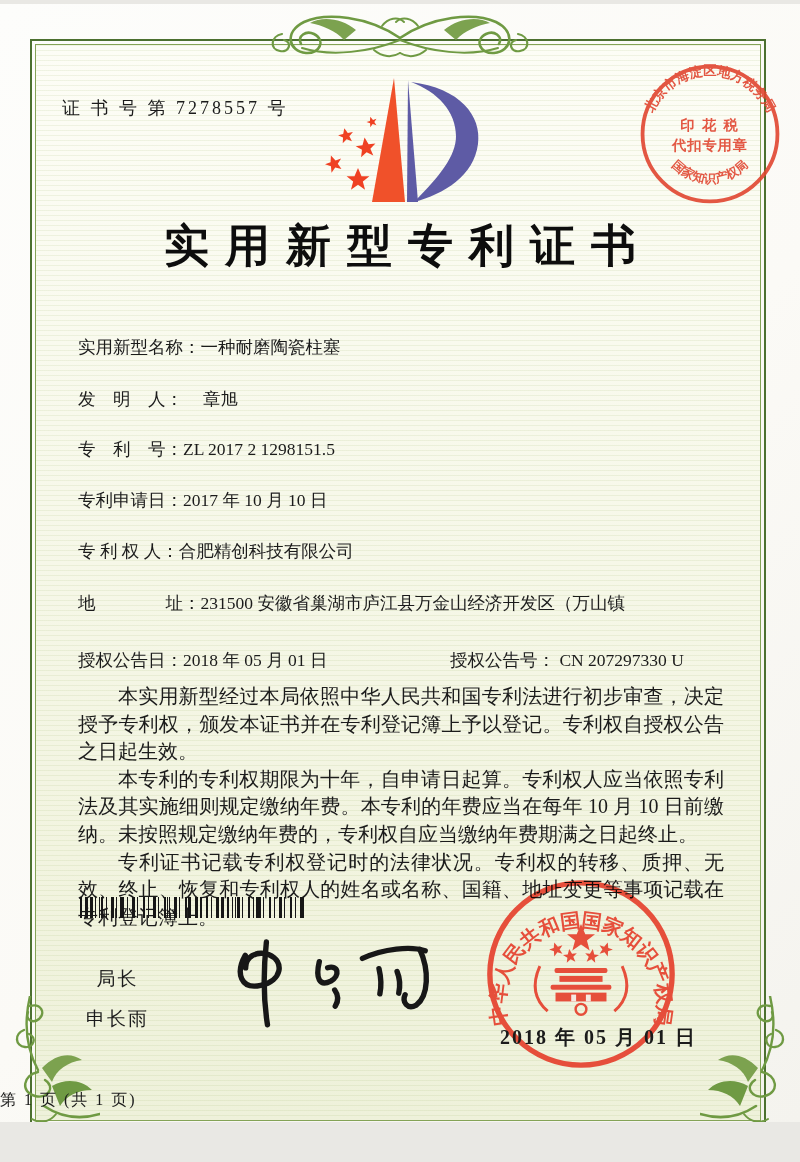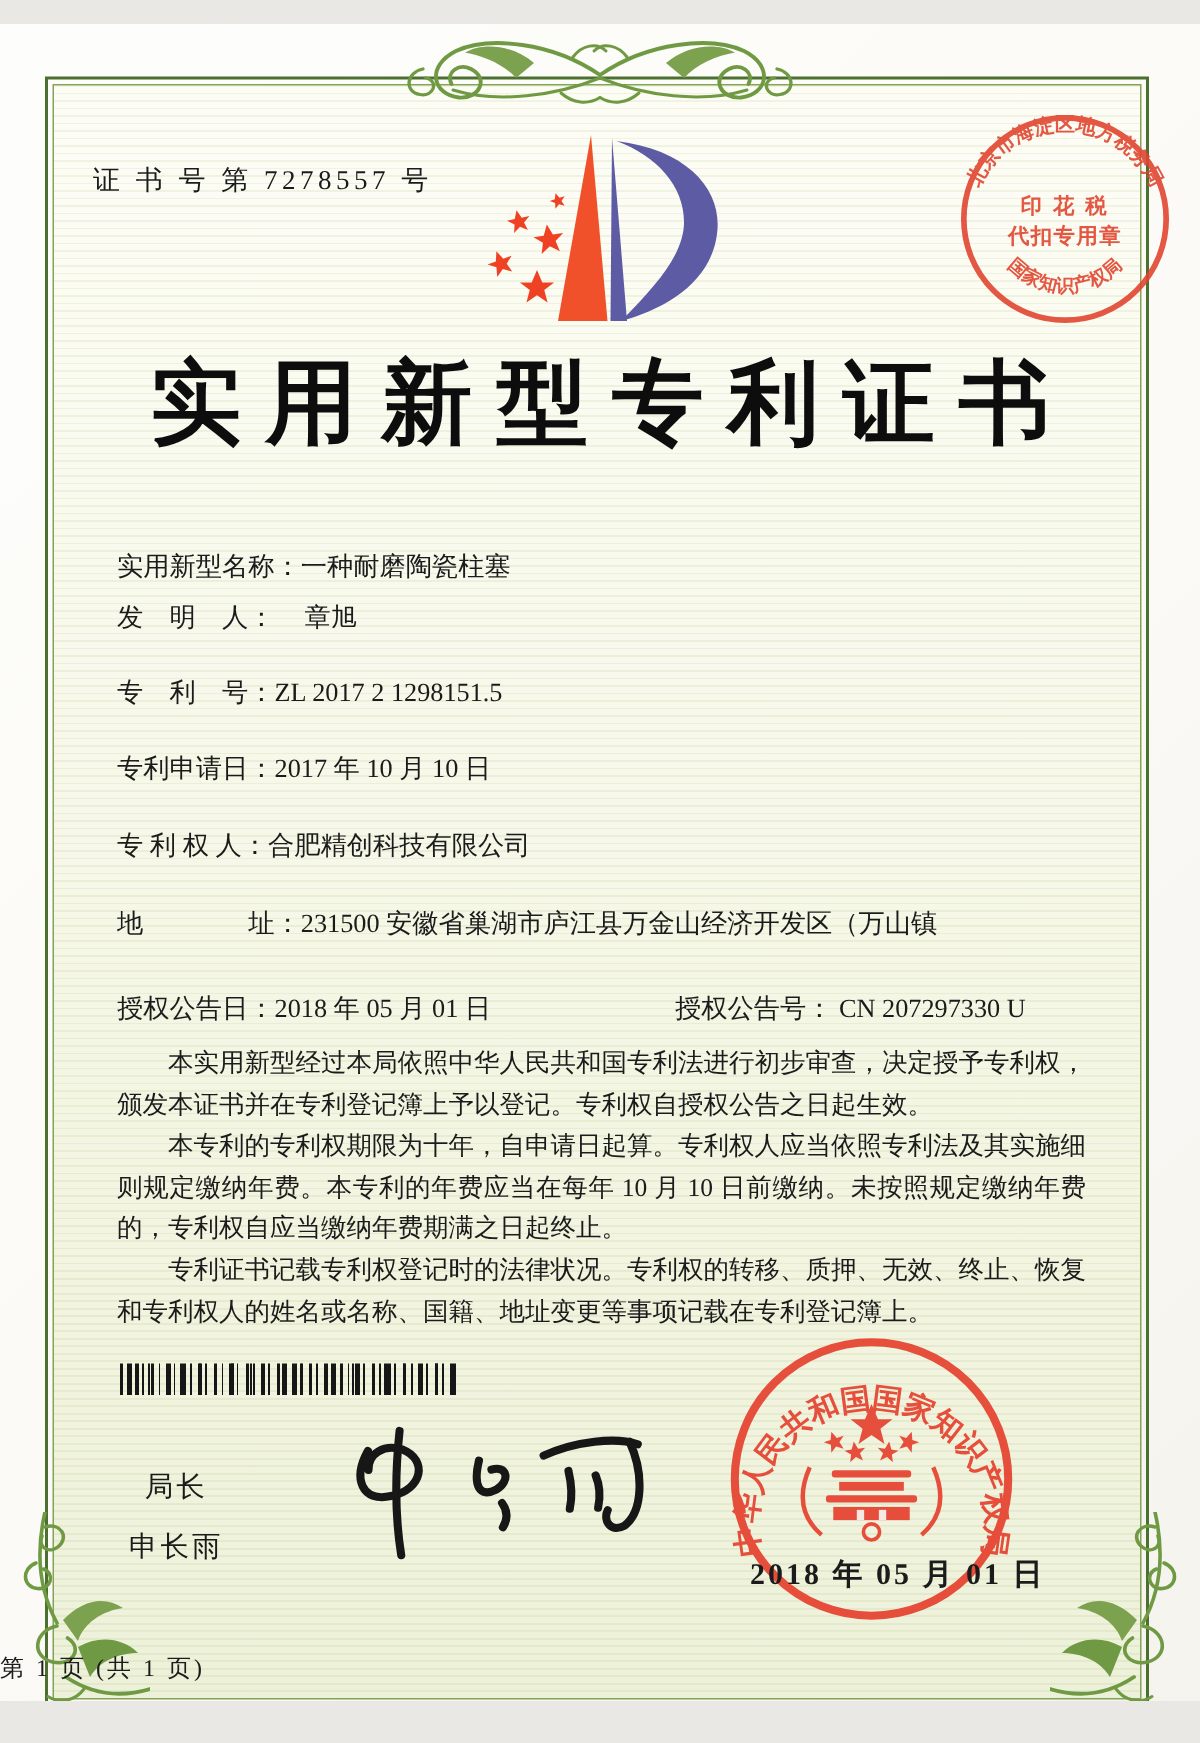--- a/index.html
+++ b/index.html
@@ -1,17 +1,17 @@
 <!DOCTYPE html>
 <html><head>
 <meta charset="utf-8">
 <style>
   html,body{margin:0;padding:0;background:#e9e8e4;}
   #page{
-    position:relative;width:800px;height:1118px;margin:16px auto;
+    position:relative;width:800px;height:1118px;margin:4px auto;
     background:linear-gradient(135deg,#fdfdfb 0%,#fbfaf6 55%,#f4f3ee 100%);
     overflow:hidden;
     font-family:"Liberation Serif","DejaVu Serif",serif;
     color:#1b1b1b;
   }
   
   .frame{
     position:absolute;left:30px;top:35px;width:732px;height:1083px;
     border:2.5px solid #4c7030;z-index:1;
   }
@@ -21,28 +21,28 @@
     background:
       repeating-linear-gradient(180deg, rgba(150,178,95,0.13) 0 1px, rgba(0,0,0,0) 1px 5px),
       linear-gradient(180deg,#fdfdf6 0%,#f8f9ec 35%,#f2f4e0 75%,#eef1da 100%);
   }
   .orn{position:absolute;z-index:2;}
   .content{position:absolute;inset:0;z-index:3;}
   .cert-number{position:absolute;left:62px;top:92px;font-size:18px;letter-spacing:3px;}
   .logo{position:absolute;left:310px;top:68px;width:172px;height:142px;}
   .title{
     position:absolute;left:0;top:212px;width:800px;text-align:center;
-    font-size:61px;font-weight:bold;letter-spacing:16px;text-indent:16px;color:#0d0d0d;
+    font-size:45px;font-weight:bold;letter-spacing:16px;text-indent:16px;color:#0d0d0d;
   }
   .field-row{position:absolute;left:78px;display:flex;font-size:17.5px;line-height:26px;}
   .field-row .lab{white-space:pre;}
   .field-row .val{white-space:pre;}
   .addr-val span{display:block;white-space:pre;}
   .grant-left{width:372px;display:flex;}
-  .paras{position:absolute;left:78px;top:679px;width:646px;font-size:17px;line-height:27.6px;text-align:justify;}
+  .paras{position:absolute;left:78px;top:679px;width:646px;font-size:20px;line-height:27.6px;text-align:justify;}
   .paras p{margin:0;text-indent:2em;}
   .barcode{
     position:absolute;left:80px;top:893px;width:224px;height:21px;z-index:3;
     background:
       repeating-linear-gradient(90deg,#161616 0 2px,rgba(0,0,0,0) 2px 5px,#161616 5px 6px,rgba(0,0,0,0) 6px 10px,#161616 10px 13px,rgba(0,0,0,0) 13px 15px,#161616 15px 16px,rgba(0,0,0,0) 16px 21px),
       repeating-linear-gradient(90deg,rgba(0,0,0,0) 0 6px,#161616 6px 8px,rgba(0,0,0,0) 8px 19px,#161616 19px 20px,rgba(0,0,0,0) 20px 34px);
   }
   .signer{position:absolute;left:86px;top:962px;font-size:19px;letter-spacing:2px;z-index:3;}
   .signer div{margin-bottom:14px;text-align:center;}
   .signature{position:absolute;left:185px;top:920px;width:270px;height:115px;z-index:4;}
@@ -120,21 +120,21 @@
         <use href="#star-a" transform="translate(62,50) scale(0.55) rotate(-18)"></use>
         <use href="#star-a" transform="translate(36,64) scale(0.8) rotate(-12)"></use>
         <use href="#star-a" transform="translate(56,76) scale(1.05) rotate(-8)"></use>
         <use href="#star-a" transform="translate(24,92) scale(0.9) rotate(-20)"></use>
         <use href="#star-a" transform="translate(48,108) scale(1.2)"></use>
       </g>
     </svg>
 
     <div class="title">实用新型专利证书</div>
 
-    <div class="field-row" style="top:348px;">
+    <div class="field-row" style="top:330px;">
       <span class="lab">实用新型名称：</span>
       <span class="val">一种耐磨陶瓷柱塞</span>
     </div>
     <div class="field-row" style="top:382px;gap:20px;">
       <span class="lab">发　明　人：</span>
       <span class="val">章旭</span>
     </div>
     <div class="field-row" style="top:432px;">
       <span class="lab">专　利　号：</span>
       <span class="val">ZL 2017 2 1298151.5</span>

